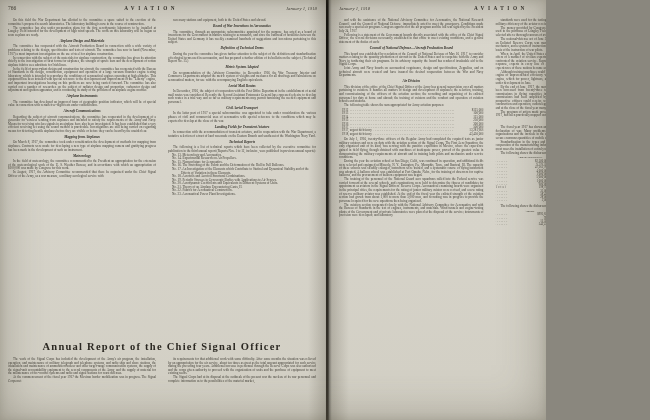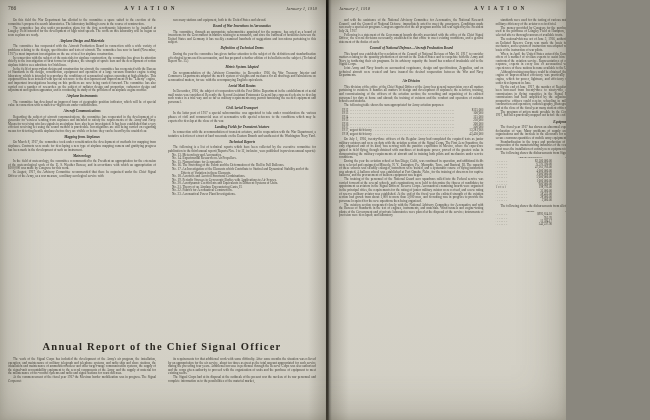--- a/index.html
+++ b/index.html
@@ -1,16 +1,16 @@
 <!DOCTYPE html>
 <html><head>
 <meta charset="utf-8">
 <style>
   html,body{margin:0;padding:0;background:#8a877e;}
-  .scan{position:relative;width:546px;height:420px;overflow:hidden;background:#d7d4ca;font-family:"Liberation Serif","DejaVu Serif",serif;padding-left:20px;}
+  .scan{position:relative;width:546px;height:420px;overflow:hidden;background:#d7d4ca;font-family:"Liberation Serif","DejaVu Serif",serif;}
   .inner{position:absolute;top:0;left:0;width:1300px;height:840px;transform:scale(0.5);transform-origin:0 0;
          background:linear-gradient(180deg,#dad7cd 0%,#d6d3c9 55%,#d2cfc4 100%);color:#413e36;}
   .page{position:absolute;top:0;height:840px;}
   .page-left{left:0;width:648px;padding:0;}
   .page-right{left:662px;width:632px;}
   .gutter-shadow{position:absolute;top:0;left:616px;width:82px;height:840px;
      background:linear-gradient(90deg,rgba(80,74,60,0) 0%,rgba(80,74,60,.25) 42%,rgba(20,18,14,.55) 50%,rgba(80,74,60,.25) 58%,rgba(80,74,60,0) 100%);pointer-events:none;}
   .gutter-line{position:absolute;top:0;left:652px;width:5px;height:840px;
      background:linear-gradient(180deg,#12100c 0%,#26231d 55%,#3c3830 100%);}
   .scan::after{content:'';position:absolute;inset:0;pointer-events:none;

